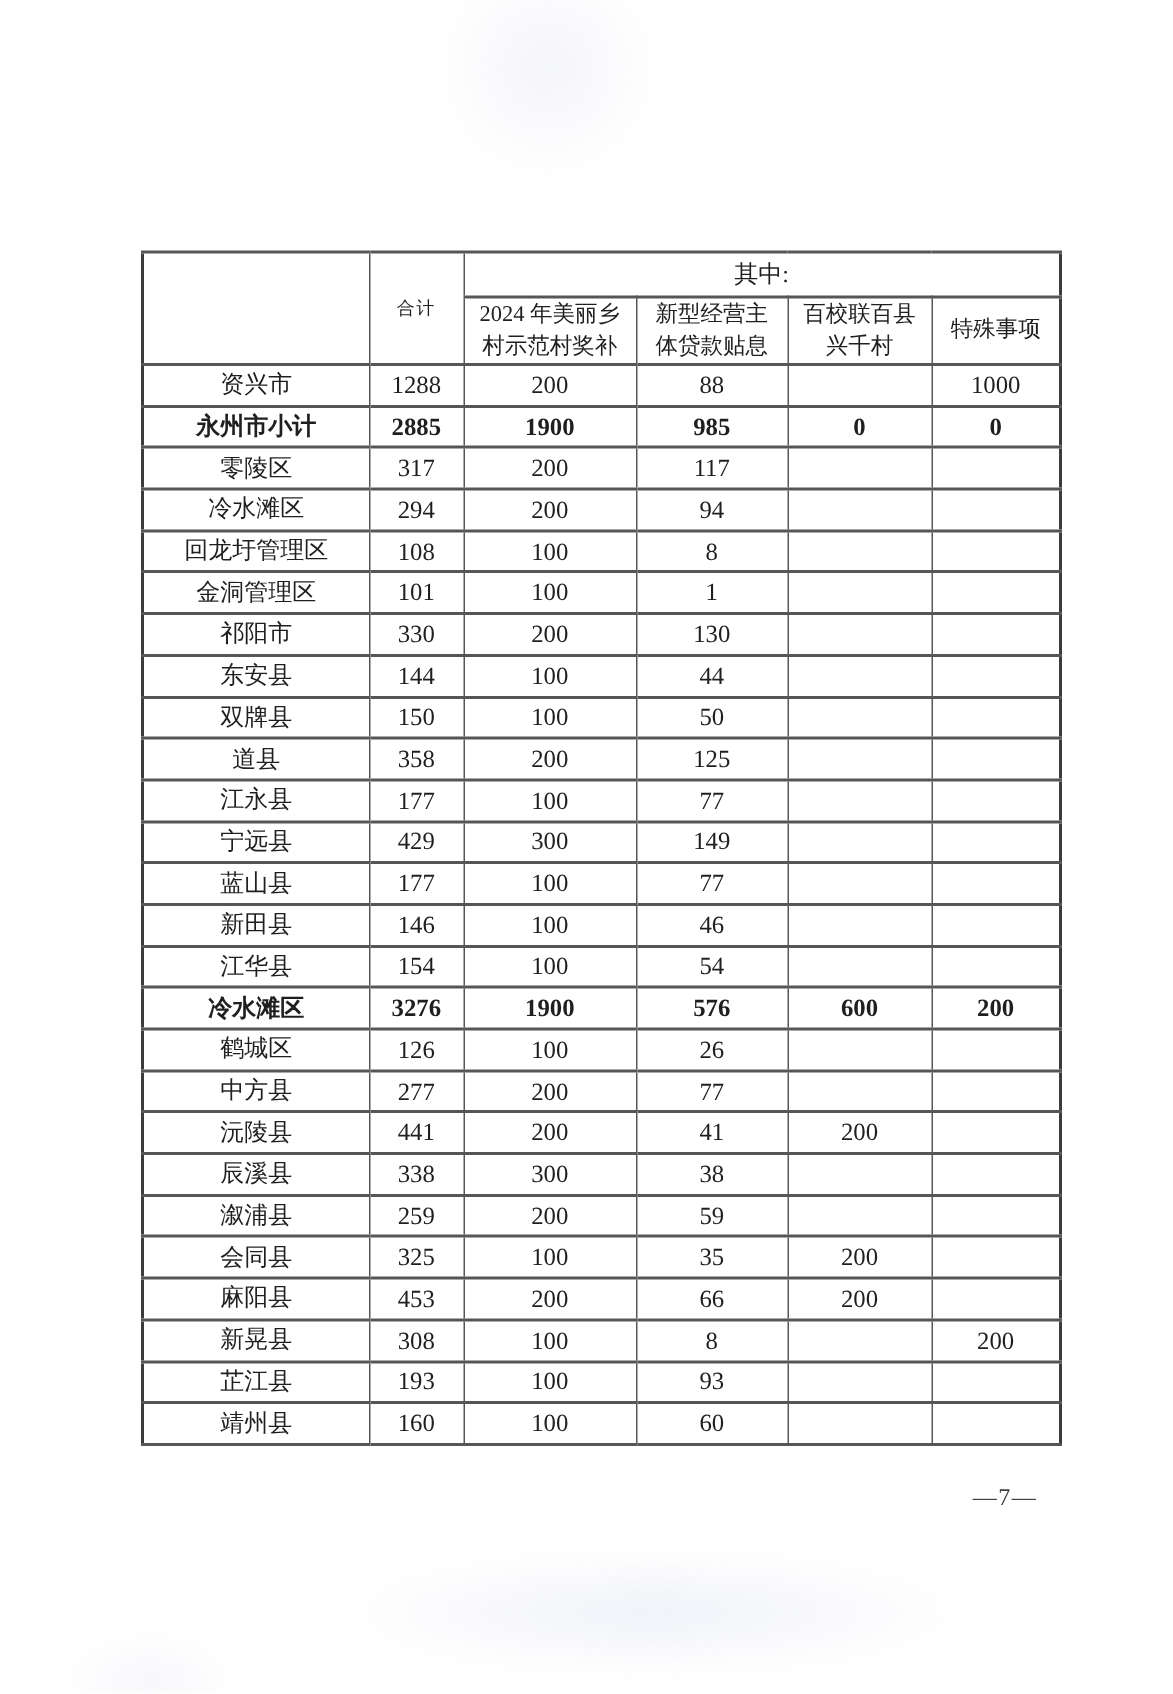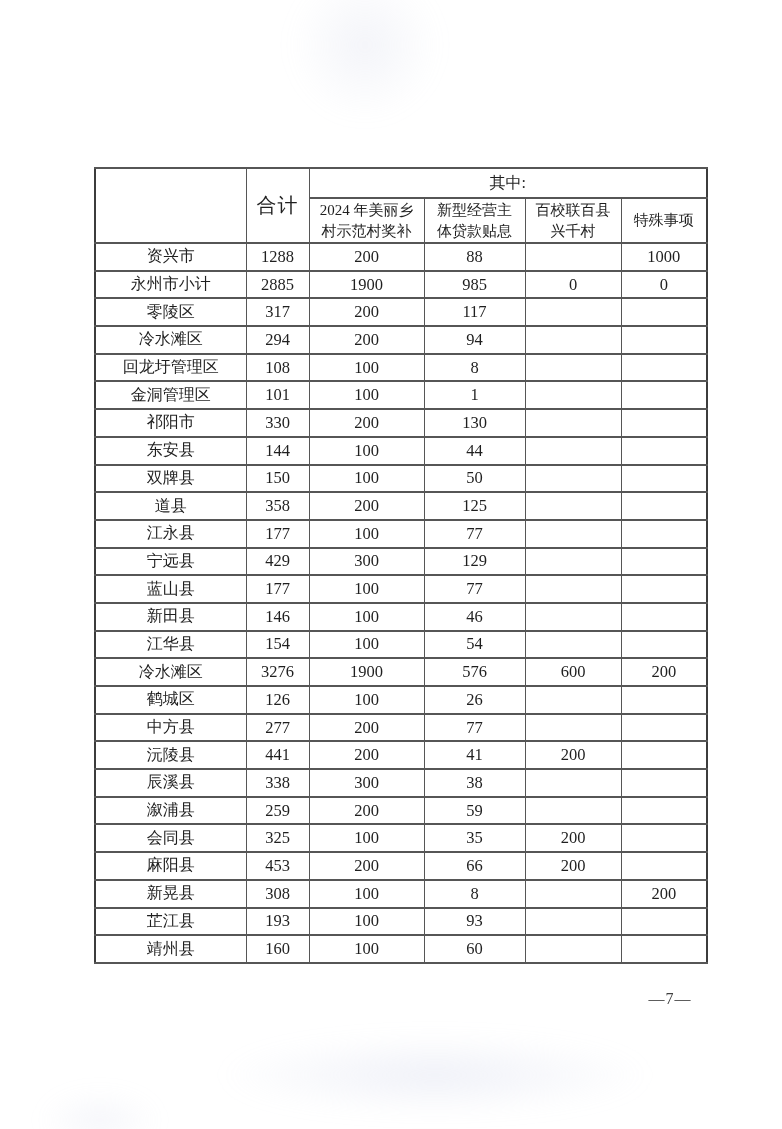--- a/index.html
+++ b/index.html
@@ -62,27 +62,27 @@
     height: 45px;
     font-size: 15px;
     line-height: 21px;
     padding: 0 6px;
   }
   th.c-among {
     text-align: left;
     padding-left: 0;
     font-size: 16px;
   }
-  th.c-total { font-size: 20px; letter-spacing: 1px; }
+  th.c-total { font-size: 12px; letter-spacing: 1px; }
   tbody td {
     height: 27.7px;
     font-size: 16px;
   }
   tbody td.num { font-size: 16.5px; font-family: "Liberation Serif", "DejaVu Serif", serif; }
-  tr.bold td { font-weight: normal; }
+  tr.bold td { font-weight: bold; }
 
   .pageno {
     position: absolute;
     left: 600px;
     top: 990px;
     width: 140px;
     text-align: center;
     font-size: 16px;
     color: #3f3f3f;
     letter-spacing: 1px;
@@ -205,21 +205,21 @@
           <td class="num">177</td>
           <td class="num">100</td>
           <td class="num">77</td>
           <td class="num"></td>
           <td class="num"></td>
         </tr>
         <tr>
           <td>宁远县</td>
           <td class="num">429</td>
           <td class="num">300</td>
-          <td class="num">129</td>
+          <td class="num">149</td>
           <td class="num"></td>
           <td class="num"></td>
         </tr>
         <tr>
           <td>蓝山县</td>
           <td class="num">177</td>
           <td class="num">100</td>
           <td class="num">77</td>
           <td class="num"></td>
           <td class="num"></td>

